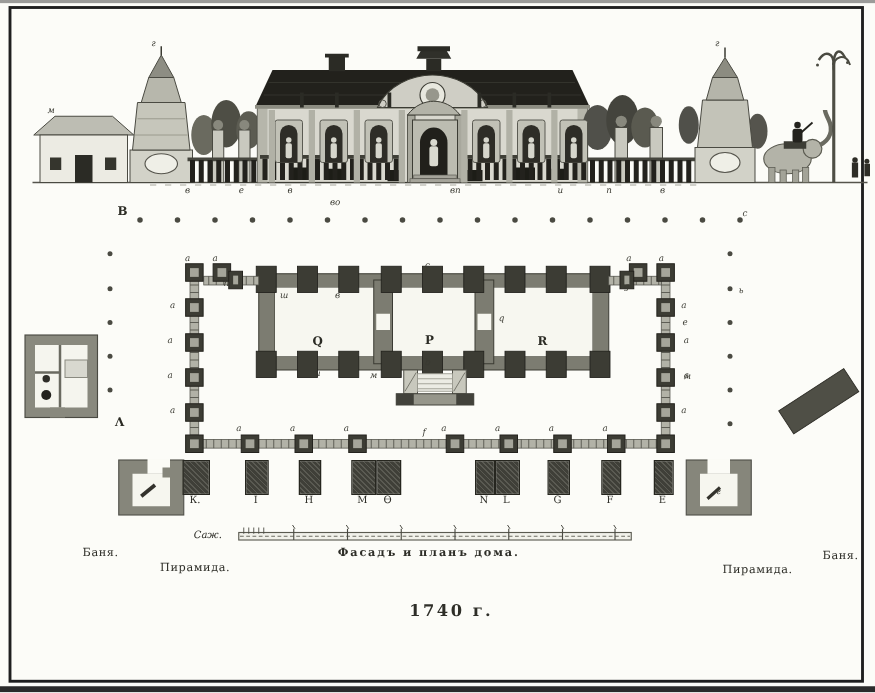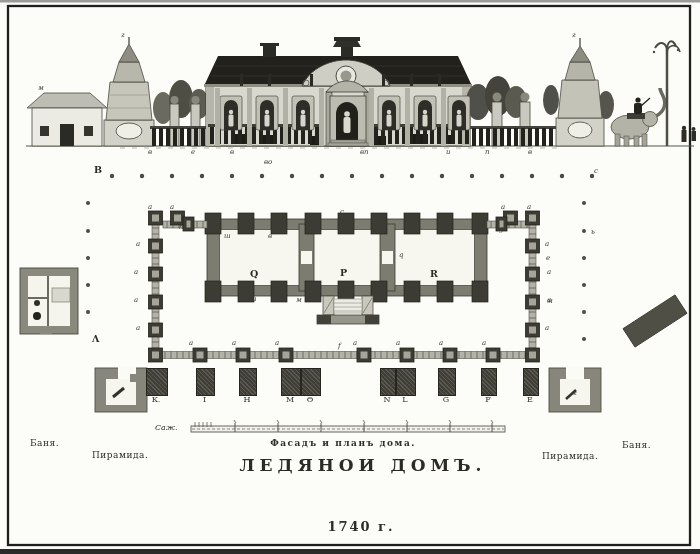--- a/index.html
+++ b/index.html
@@ -10,25 +10,25 @@
   .plate svg{position:absolute;left:0;top:0;}
   #overlay{position:absolute;left:0;top:0;width:700px;height:554px;}
   .letter{position:absolute;font-size:7px;font-style:italic;line-height:1;color:#3a3a32;white-space:nowrap;}
   .letter.lg{font-size:9.5px;font-weight:bold;font-style:normal;color:#2b2b24;}
   .cannon{position:absolute;top:368px;height:26px;border:1px solid #26261f;
     background:repeating-linear-gradient(45deg,#5a5a52 0 1px,#3f3f38 1px 3px);}
   .cannon-label{position:absolute;top:396px;font-size:8px;line-height:1;color:#2e2e28;transform:translateX(-50%);}
   .title{position:absolute;left:363px;top:455px;transform:translateX(-50%);
     font-size:17px;font-weight:600;letter-spacing:5px;white-space:nowrap;color:#2b2b24;}
   .year{position:absolute;left:361px;top:482px;transform:translateX(-50%);
-    font-size:13px;font-weight:bold;letter-spacing:2px;white-space:nowrap;margin-top:37px;}
+    font-size:13px;font-weight:bold;letter-spacing:2px;white-space:nowrap;}
   .caption{position:absolute;left:343px;top:438px;transform:translateX(-50%);
     font-size:9px;font-weight:bold;letter-spacing:1.5px;white-space:nowrap;}
   .scale-label{position:absolute;left:155px;top:423px;font-size:8px;font-style:italic;}
-  .side-label{position:absolute;font-size:9px;white-space:nowrap;letter-spacing:0.5px;}
+  .side-label{position:absolute;font-size:9px;white-space:nowrap;letter-spacing:0.5px;margin-left:36px;}
   #lbl-bath{left:30px;top:438px;}
   #lbl-pyr-left{left:92px;top:450px;}
   #lbl-pyr-right{left:542px;top:451px;}
   #lbl-elephant{left:622px;top:440px;}
 </style>
 </head>
 <body>
 
 <div class="plate">
 
@@ -572,21 +572,20 @@
         <rect x="283" y="88" width="5" height="58" fill="#b1b1a6"></rect>
         <rect x="319" y="88" width="5" height="58" fill="#b1b1a6"></rect>
         <rect x="369" y="88" width="5" height="58" fill="#b1b1a6"></rect>
         <rect x="405" y="88" width="5" height="58" fill="#b1b1a6"></rect>
         <rect x="441" y="88" width="5" height="58" fill="#b1b1a6"></rect>
       </g>
     </svg>
 
 <div id="overlay">
   <div class="caption">Фасадъ и планъ дома.</div>
-  <div class="title">ЛЕДЯНОИ ДОМЪ.</div>
   <div class="year">1740 г.</div>
   <div class="scale-label">Саж.</div>
   <div class="side-label" id="lbl-bath">Баня.</div>
   <div class="side-label" id="lbl-pyr-left">Пирамида.</div>
   <div class="side-label" id="lbl-pyr-right">Пирамида.</div>
   <div class="side-label" id="lbl-elephant">Баня.</div>
 <span class="letter lg" style="left: 94px; top: 165px;">B</span>
       <span class="letter" style="left: 594px; top: 168px;">c</span>
       <span class="letter lg" style="left: 92px; top: 334px;">Λ</span>
       <span class="letter" style="left: 340px; top: 209px;">c</span>

